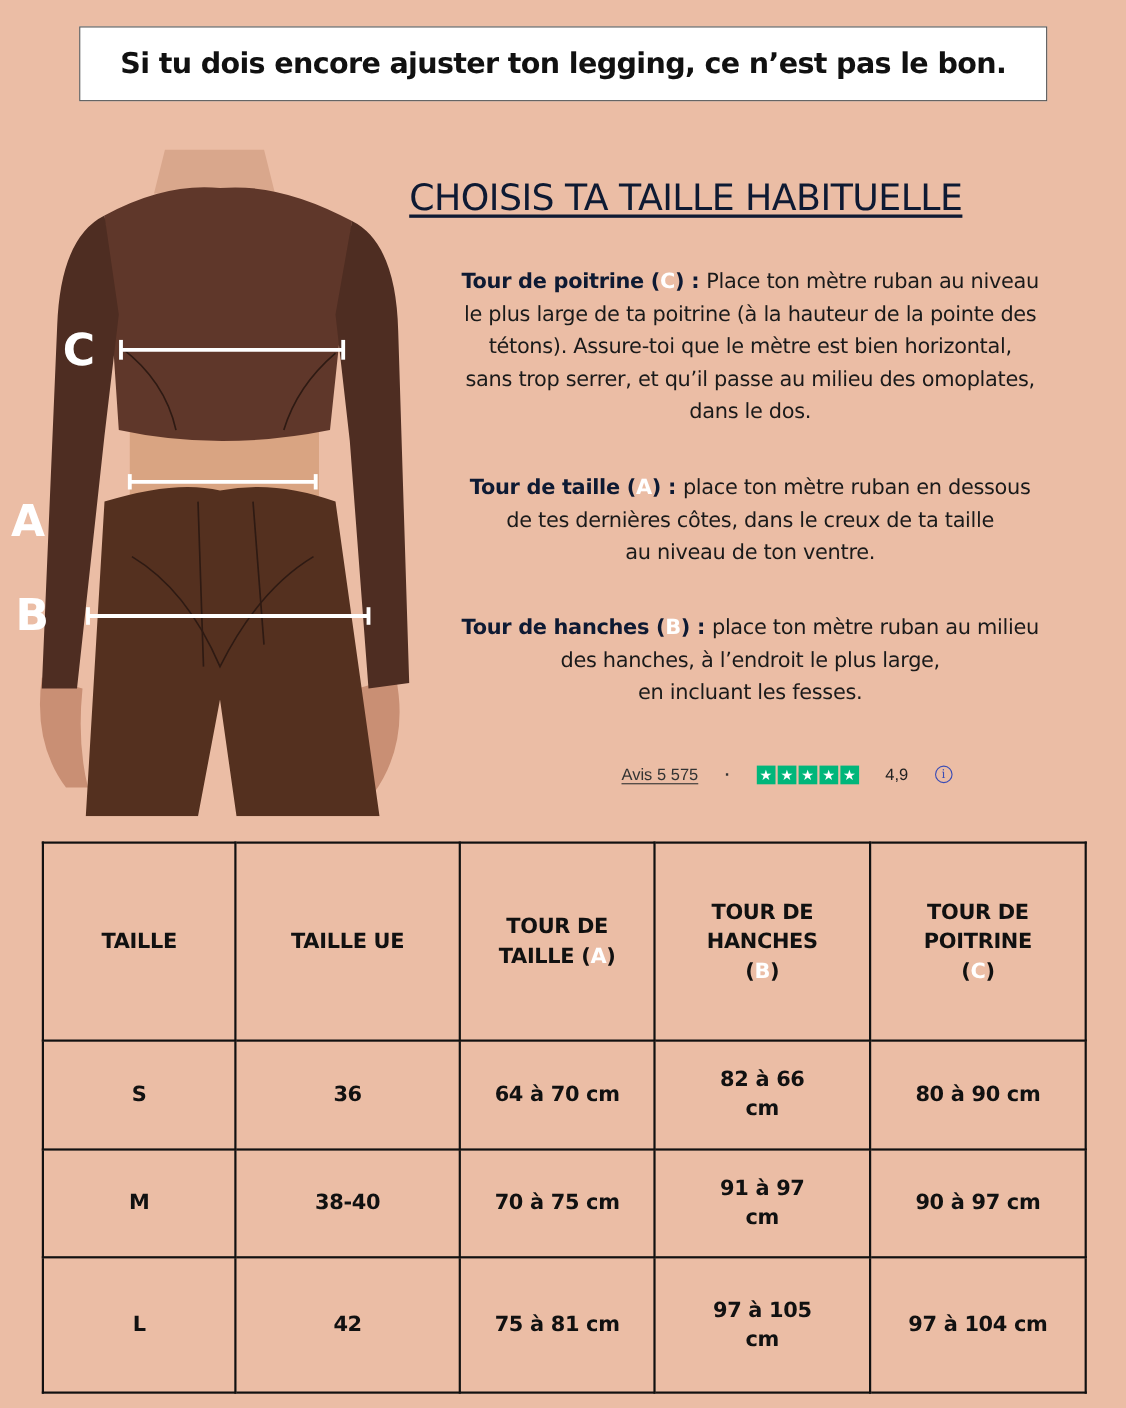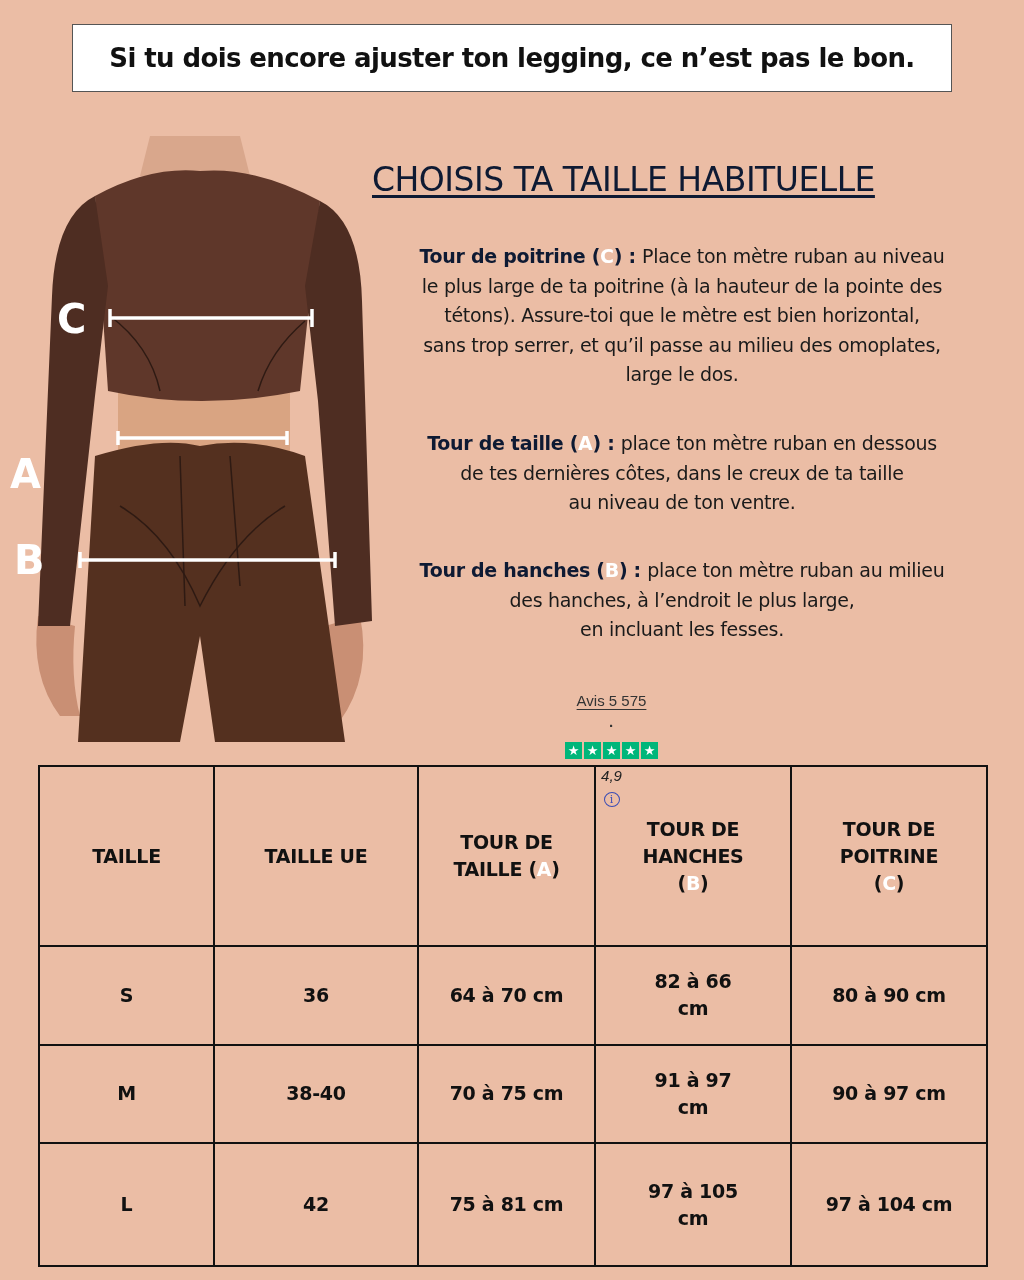--- a/index.html
+++ b/index.html
@@ -42,31 +42,31 @@
     position: absolute; left: 378px; width: 608px;
     text-align: center; font-size: 19px; line-height: 29.5px;
     color: #1A1A1A; letter-spacing: -0.3px;
   }
   .instr b { color: #0E1A33; font-weight: bold; text-align: center; }
   .instr .ltr { color: #FFFFFF; font-weight: bold; }
 
   
   .reviews {
     position: absolute; left: 565px; top: 692px; height: 24px;
-    display: flex; align-items: center; gap: 8px;
-    font-family: "Liberation Sans", sans-serif; font-size: 15px; color: #333; flex-direction: column;
+    display: flex; align-items: center; gap: 24px;
+    font-family: "Liberation Sans", sans-serif; font-size: 15px; color: #333;
   }
   .reviews .count { text-decoration: underline; text-underline-offset: 3px; }
   .reviews .dot { font-weight: bold; }
   .stars { display: flex; gap: 2px; }
   .star {
     width: 17px; height: 17px; background: #00B67A; color: #fff;
     font-size: 13px; line-height: 17px; text-align: center;
   }
-  .rating { font-size: 15px; color: #222; font-style: italic; }
+  .rating { font-size: 15px; color: #222; }
   .info {
     width: 16px; height: 16px; border: 1.3px solid #3A4CB5; border-radius: 50%;
     color: #3A4CB5; font-size: 11px; line-height: 13px; text-align: center;
     font-family: "DejaVu Serif", serif;
   }
 
   
   .size-table {
     position: absolute; left: 38px; top: 765px; width: 948px; height: 502px;
     border-collapse: collapse; table-layout: fixed;
@@ -135,21 +135,21 @@
     <span class="marker-label" style="left:14px; top:404px;">B</span>
   </div>
 
   <div class="title">CHOISIS TA TAILLE HABITUELLE</div>
 
   <div class="instr" style="top:242px;">
     <b>Tour de poitrine</b><b> (</b><span class="ltr">C</span><b>) : </b><span>Place ton mètre ruban au niveau</span><br>
     <span>le plus large de ta poitrine (à la hauteur de la pointe des</span><br>
     <span>tétons). Assure-toi que le mètre est bien horizontal,</span><br>
     <span>sans trop serrer, et qu’il passe au milieu des omoplates,</span><br>
-    <span>large le dos.</span>
+    <span>dans le dos.</span>
   </div>
 
   <div class="instr" style="top:556px;">
     <b>Tour de hanches</b><b> (</b><span class="ltr">B</span><b>) : </b><span>place ton mètre ruban au milieu</span><br>
     <span>des hanches, à l’endroit le plus large,</span><br>
     <span>en incluant les fesses.</span>
   </div>
 
   <div class="instr" style="top:429px;">
     <b>Tour de taille</b><b> (</b><span class="ltr">A</span><b>) : </b><span>place ton mètre ruban en dessous</span><br>

